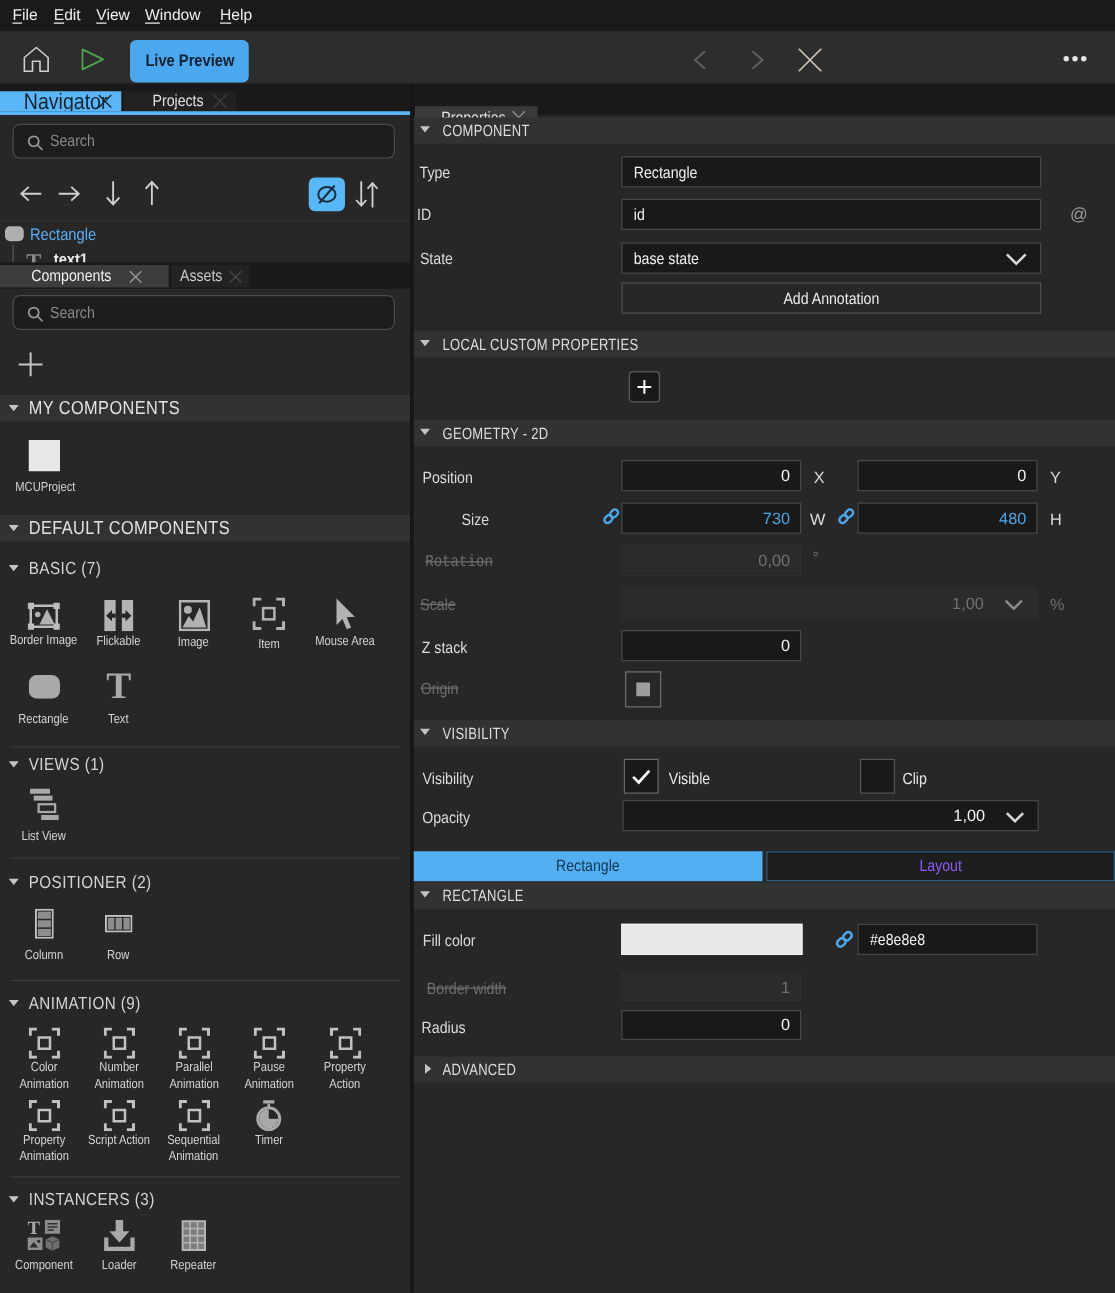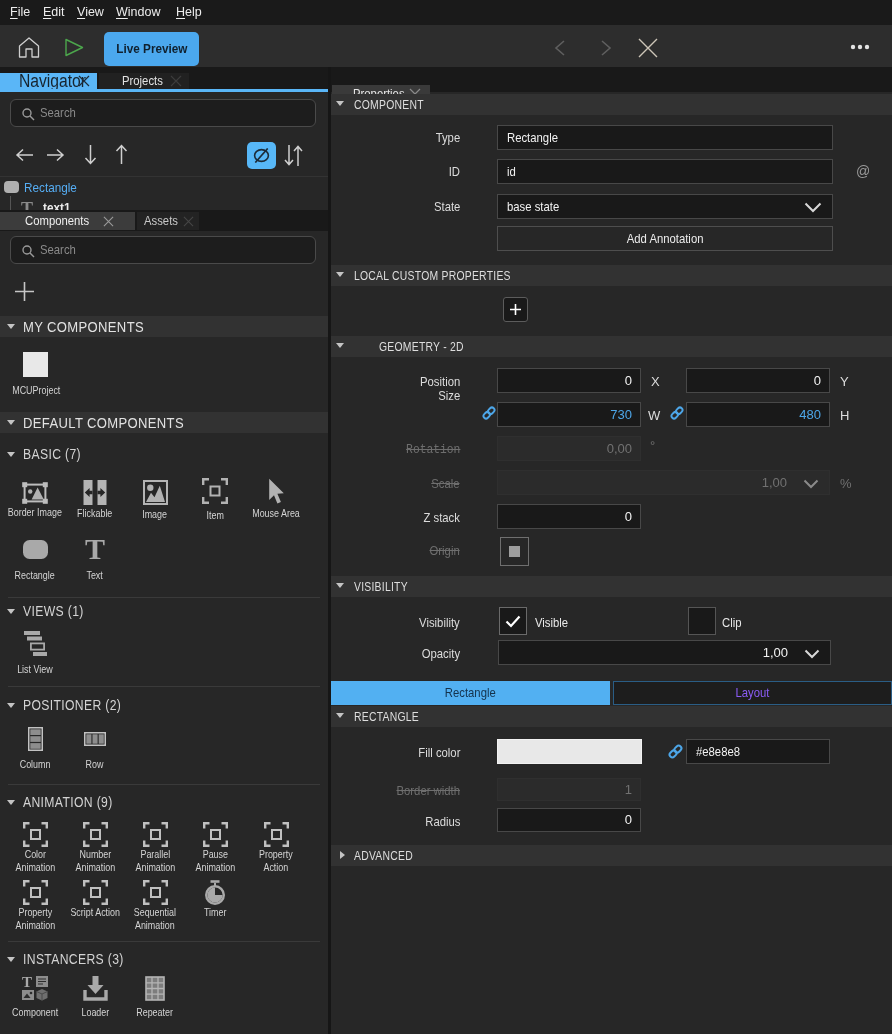--- a/index.html
+++ b/index.html
@@ -15,21 +15,21 @@
 .htri { position:absolute; width:0; height:0; border-left:4.5px solid transparent; border-right:4.5px solid transparent; border-top:5.5px solid #c4c4c4; }
 .htri.right { border-top:4.5px solid transparent; border-bottom:4.5px solid transparent; border-left:5.5px solid #c4c4c4; border-right:none; }
 
 .lhdr { position:absolute; left:0; width:328px; height:21px; background:#323232; color:#e2e2e2; font-size:15px; line-height:21px; letter-spacing:0.4px; }
 .lhdr.plain { background:transparent; color:#d4d4d4; font-size:14px; }
 
 .in { position:absolute; background:#191919; border:1px solid #484848; color:#f2f2f2; font-size:13px; }
 .in .v { position:absolute; right:8px; top:0; line-height:23px; }
 .in .vl { position:absolute; left:9px; top:0; line-height:23px; }
 .in.dis { background:#2b2b2b; border:1px solid #2f2f2f; color:#717171; }
-.lbl { position:absolute; width:128px; text-align:right; font-size:13px; color:#dcdcdc; }
+.lbl { position:absolute; width:128px; text-align:left; font-size:13px; color:#dcdcdc; }
 .lbl.dis { color:#6e6e6e; }
 .lbl.dis .txr { text-decoration:line-through; }
 .suffix { position:absolute; font-size:13px; color:#dcdcdc; }
 .suffix.dis { color:#717171; }
 .hdr .tx { transform:scaleX(0.8); }
 
 .slot { position:absolute; width:62px; color:#d4d4d4; }
 .slot svg { display:block; margin:0 auto; }
 .slot .lb { position:absolute; left:-30px; right:-30px; text-align:center; font-size:10.5px; line-height:12.5px; }
 .slot .lb span { display:inline-block; transform:scaleX(0.85); transform-origin:50% 50%; white-space:pre; }
@@ -392,33 +392,33 @@
   </div>
   <div class="abs" style="left:497px;top:226px;width:336px;height:25px;border:1px solid #4e4e4e;color:#ececec;font-size:13px;text-align:center;line-height:23px;"><span class="txc">Add Annotation</span></div>
 
   <div class="hdr" style="top:265px;"><span class="htri" style="left:5px;top:7px;"></span><span class="tx" style="margin-left:23px;">LOCAL CUSTOM PROPERTIES</span></div>
   <div class="abs" style="left:503px;top:297px;width:25px;height:25px;background:#191919;border:1px solid #5c5c5c;border-radius:3px;">
     <svg class="abs" style="left:5px;top:5px;" width="13" height="13" viewBox="0 0 13 13">
         <path d="M6.5 1 L6.5 12 M1 6.5 L12 6.5" stroke="#fff" stroke-width="1.6"></path>
       </svg>
   </div>
 
-  <div class="hdr" style="top:336px;padding-left:25px;"><span class="htri" style="left:5px;top:7px;"></span><span class="tx" style="margin-left:23px;">GEOMETRY - 2D</span></div>
+  <div class="hdr" style="top:336px;"><span class="htri" style="left:5px;top:7px;"></span><span class="tx" style="margin-left:23px;">GEOMETRY - 2D</span></div>
 
   <div class="lbl" style="left:332px;top:374px;"><span class="txr">Position</span></div>
   <div class="in" style="left:497px;top:368px;width:144px;height:25px;">
       <span class="v">0</span>
     </div>
   <div class="suffix" style="left:651px;top:374px;">X</div>
   <div class="in" style="left:686px;top:368px;width:144px;height:25px;">
       <span class="v">0</span>
     </div>
   <div class="suffix" style="left:840px;top:374px;">Y</div>
 
-  <div class="lbl" style="left:332px;top:388px;"><span class="txr">Size</span></div>
+  <div class="lbl" style="left:332px;top:408px;padding-left:34px;"><span class="txr">Size</span></div>
   <svg class="abs" style="left:482px;top:406px;" width="14" height="14" viewBox="0 0 22 22">
       <use href="#chain"></use>
     </svg>
   <div class="in" style="left:497px;top:402px;width:144px;height:25px;">
       <span class="v" style="color:#4da6e8;">730</span>
     </div>
   <div class="suffix" style="left:648px;top:408px;">W</div>
   <svg class="abs" style="left:670px;top:406px;" width="14" height="14" viewBox="0 0 22 22">
       <use href="#chain"></use>
     </svg>

